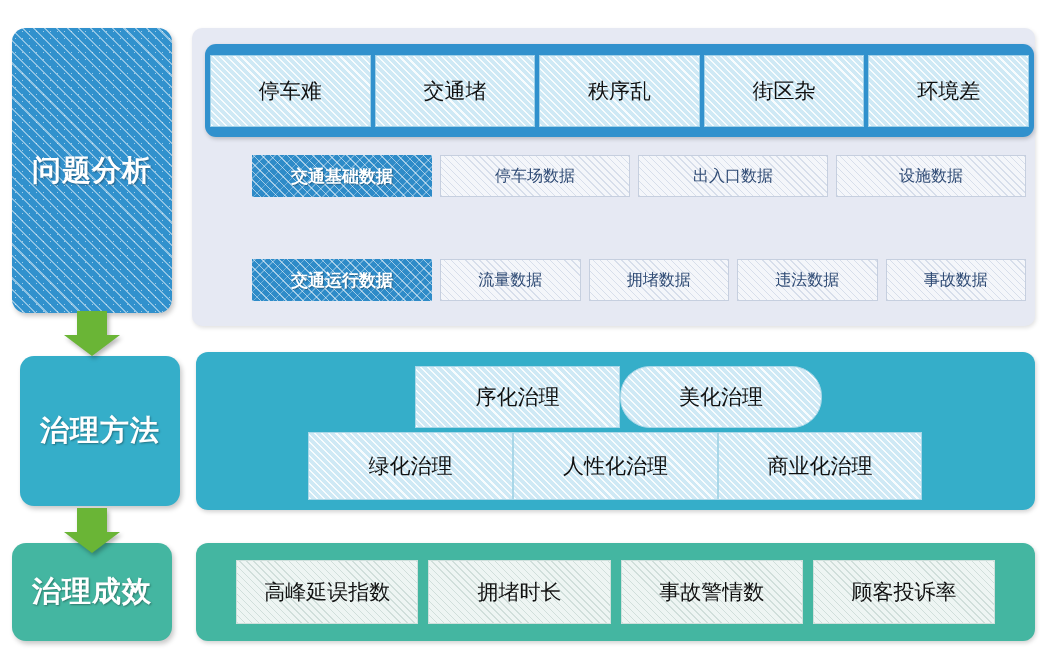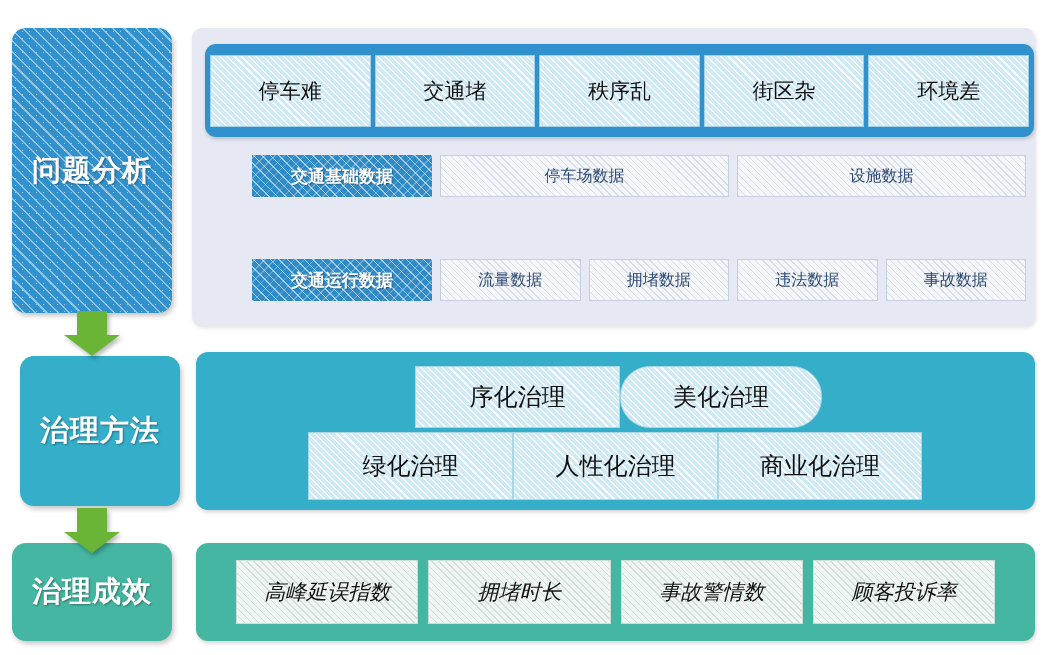--- a/index.html
+++ b/index.html
@@ -25,21 +25,20 @@
   }
   .hatch-palegray{
     background-color:#f4f6fa;
     background-image:
       repeating-linear-gradient(45deg, rgba(210,218,232,.85) 0 1px, rgba(255,255,255,0) 1px 5px);
   }
   .hatch-palegreen{
     background-color:#eef5f3;
     background-image:
       repeating-linear-gradient(45deg, rgba(205,220,216,.9) 0 1px, rgba(255,255,255,0) 1px 5px);
-    font-style: italic;
   }
   .hatch-sidebar{
     background-color:#3191cd;
     background-image:
       repeating-linear-gradient(45deg, rgba(255,255,255,.45) 0 1.5px, rgba(255,255,255,0) 1.5px 8px),
       radial-gradient(rgba(255,255,255,.55) 0.8px, rgba(255,255,255,0) 1px);
     background-size:auto, 7px 7px;
   }
 
   
@@ -112,21 +111,21 @@
 
   
   #panel-method{
     position:absolute;left:196px;top:352px;width:839px;height:158px;
     background:#35aec9;border-radius:12px;
     box-shadow:1px 2px 4px rgba(0,0,0,.18);
   }
   .mcell{
     position:absolute;
     display:flex;align-items:center;justify-content:center;
-    font-size:24px;color:#111111;
+    font-size:21px;color:#111111;
     border:1px solid #a9d7e8;
   }
   #m-row1-a{left:415px;top:366px;width:203px;height:60px;}
   #m-row1-b{left:620px;top:366px;width:200px;height:60px;border-radius:30px;}
   #m-row2-a{left:308px;top:432px;width:203px;height:66px;}
   #m-row2-b{left:513px;top:432px;width:203px;height:66px;}
   #m-row2-c{left:718px;top:432px;width:202px;height:66px;}
 
   
   #panel-effect{
@@ -156,20 +155,21 @@
   <div class="issue-cell hatch-lightblue">秩序乱</div>
   <div class="issue-cell hatch-lightblue">街区杂</div>
   <div class="issue-cell hatch-lightblue">环境差</div>
 </div>
 
 <div id="data-grid">
 
   <div class="data-row">
     <div class="data-key hatch-blue-dark">交通基础数据</div>
     <div class="data-cell hatch-palegray">停车场数据</div>
+    <div class="data-cell hatch-palegray">出入口数据</div>
     <div class="data-cell hatch-palegray">设施数据</div>
   </div>
 
   <div class="data-row">
     <div class="data-key hatch-blue-dark">交通运行数据</div>
     <div class="data-cell hatch-palegray">流量数据</div>
     <div class="data-cell hatch-palegray">拥堵数据</div>
     <div class="data-cell hatch-palegray">违法数据</div>
     <div class="data-cell hatch-palegray">事故数据</div>
   </div>

